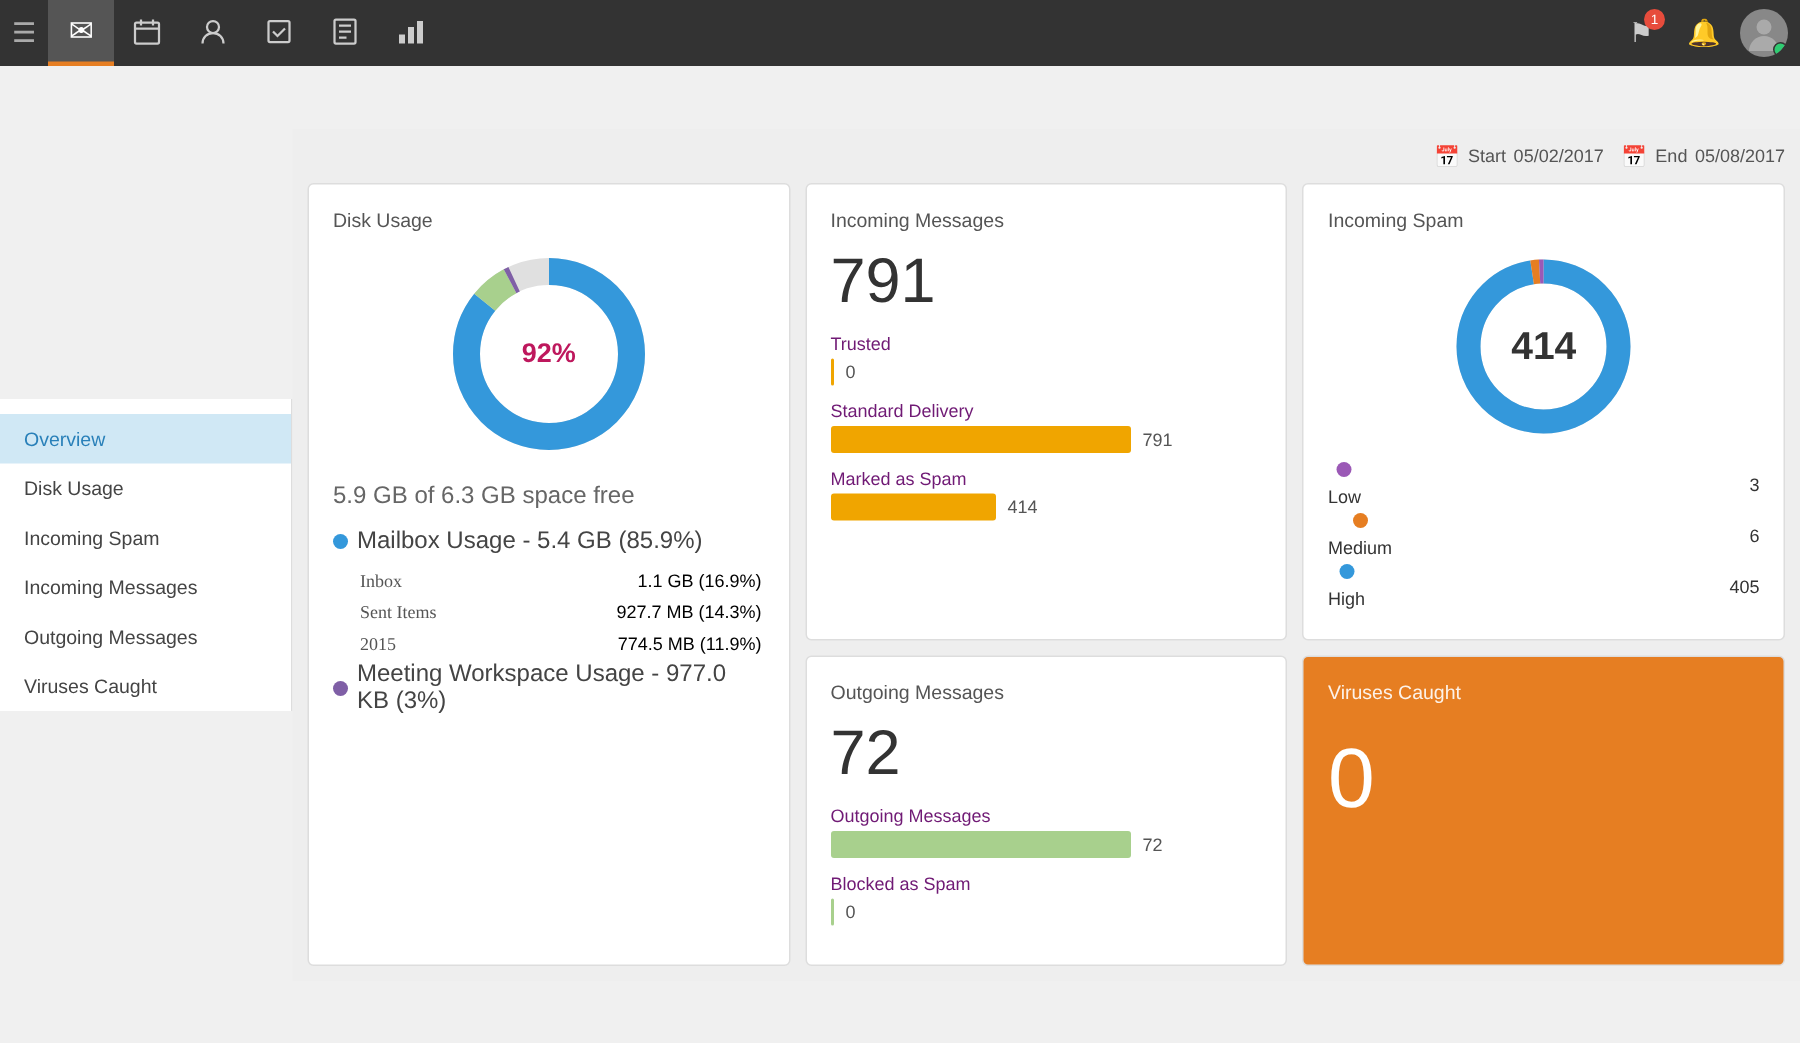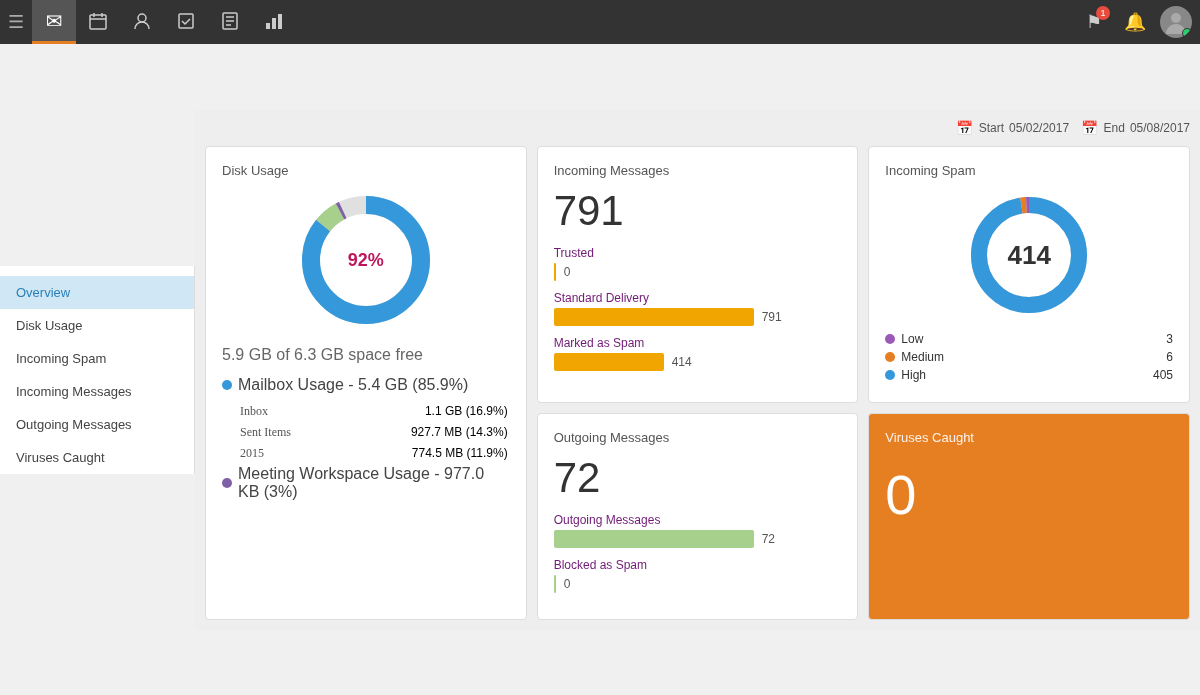--- a/index.html
+++ b/index.html
@@ -321,20 +321,21 @@
       display: flex;
       align-items: center;
       justify-content: space-between;
       margin-bottom: 4px;
     }
 
     .spam-legend-left {
       display: flex;
       align-items: center;
       gap: 6px;
+      flex-direction: column;
     }
 
     
     .outgoing-messages-card {
       grid-column: 2;
       grid-row: 2;
     }
 
     
     .viruses-caught-card {

